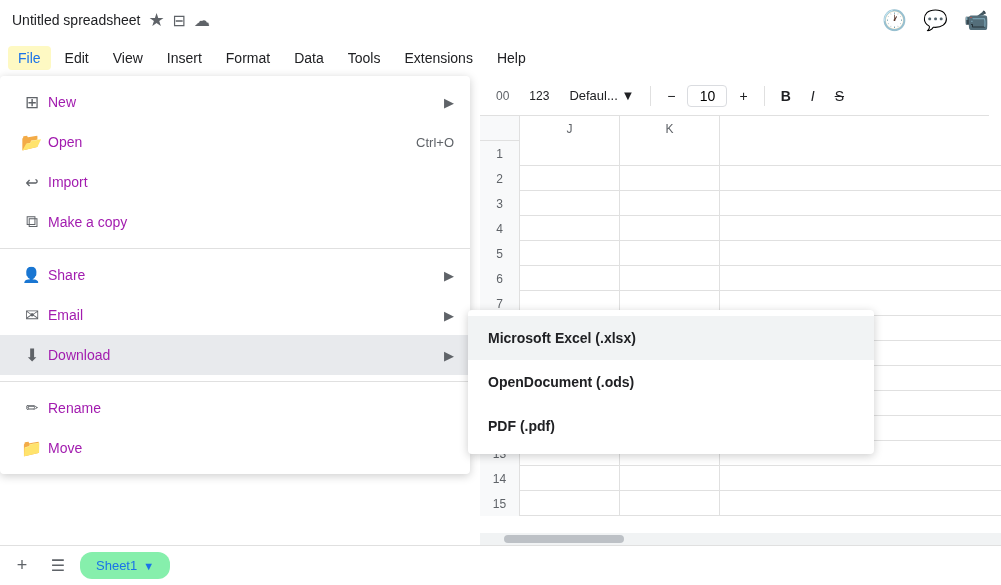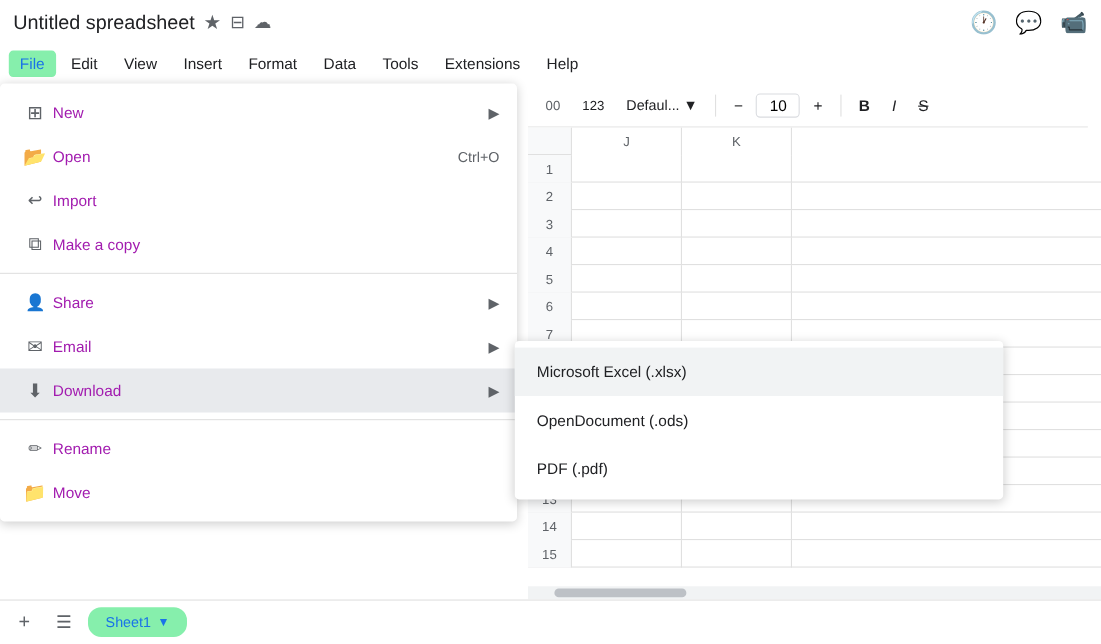--- a/index.html
+++ b/index.html
@@ -16,21 +16,21 @@
     
     .title-bar {
       display: flex;
       align-items: center;
       padding: 6px 12px;
       height: 40px;
       background: #fff;
       gap: 8px;
     }
     .title-text {
-      font-size: 18px;
+      font-size: 14px;
       color: #202124;
       font-weight: 400;
     }
     .title-icons {
       display: flex;
       gap: 8px;
       align-items: center;
       color: #5f6368;
       font-size: 18px;
     }
@@ -53,21 +53,21 @@
       gap: 4px;
     }
     .menu-item {
       padding: 4px 10px;
       border-radius: 4px;
       cursor: pointer;
       color: #202124;
       font-size: 14px;
       white-space: nowrap;
     }
-    .menu-item.active { background: #86efac; color: #1a73e8; }
+    .menu-item.active { background: #fef9c3; color: #1a73e8; }
     .toolbar-btn {
       padding: 4px 8px;
       border-radius: 4px;
       cursor: pointer;
       color: #202124;
       font-size: 14px;
       display: flex;
       align-items: center;
       gap: 2px;
     }
@@ -176,26 +176,27 @@
       height: 1px;
       background: #e0e0e0;
       margin: 6px 0;
     }
 
     
     .submenu {
       position: absolute;
       top: 310px;
       left: 468px;
-      width: 444px;
+      width: 406px;
       background: #fff;
       box-shadow: 0 2px 10px rgba(0,0,0,0.2);
       border-radius: 4px;
       z-index: 101;
       padding: 6px 0;
+      font-weight: bold;
     }
     .submenu-item {
       display: flex;
       align-items: center;
       padding: 10px 20px;
       cursor: pointer;
       color: #202124;
       font-size: 14px;
       height: 44px;
     }

